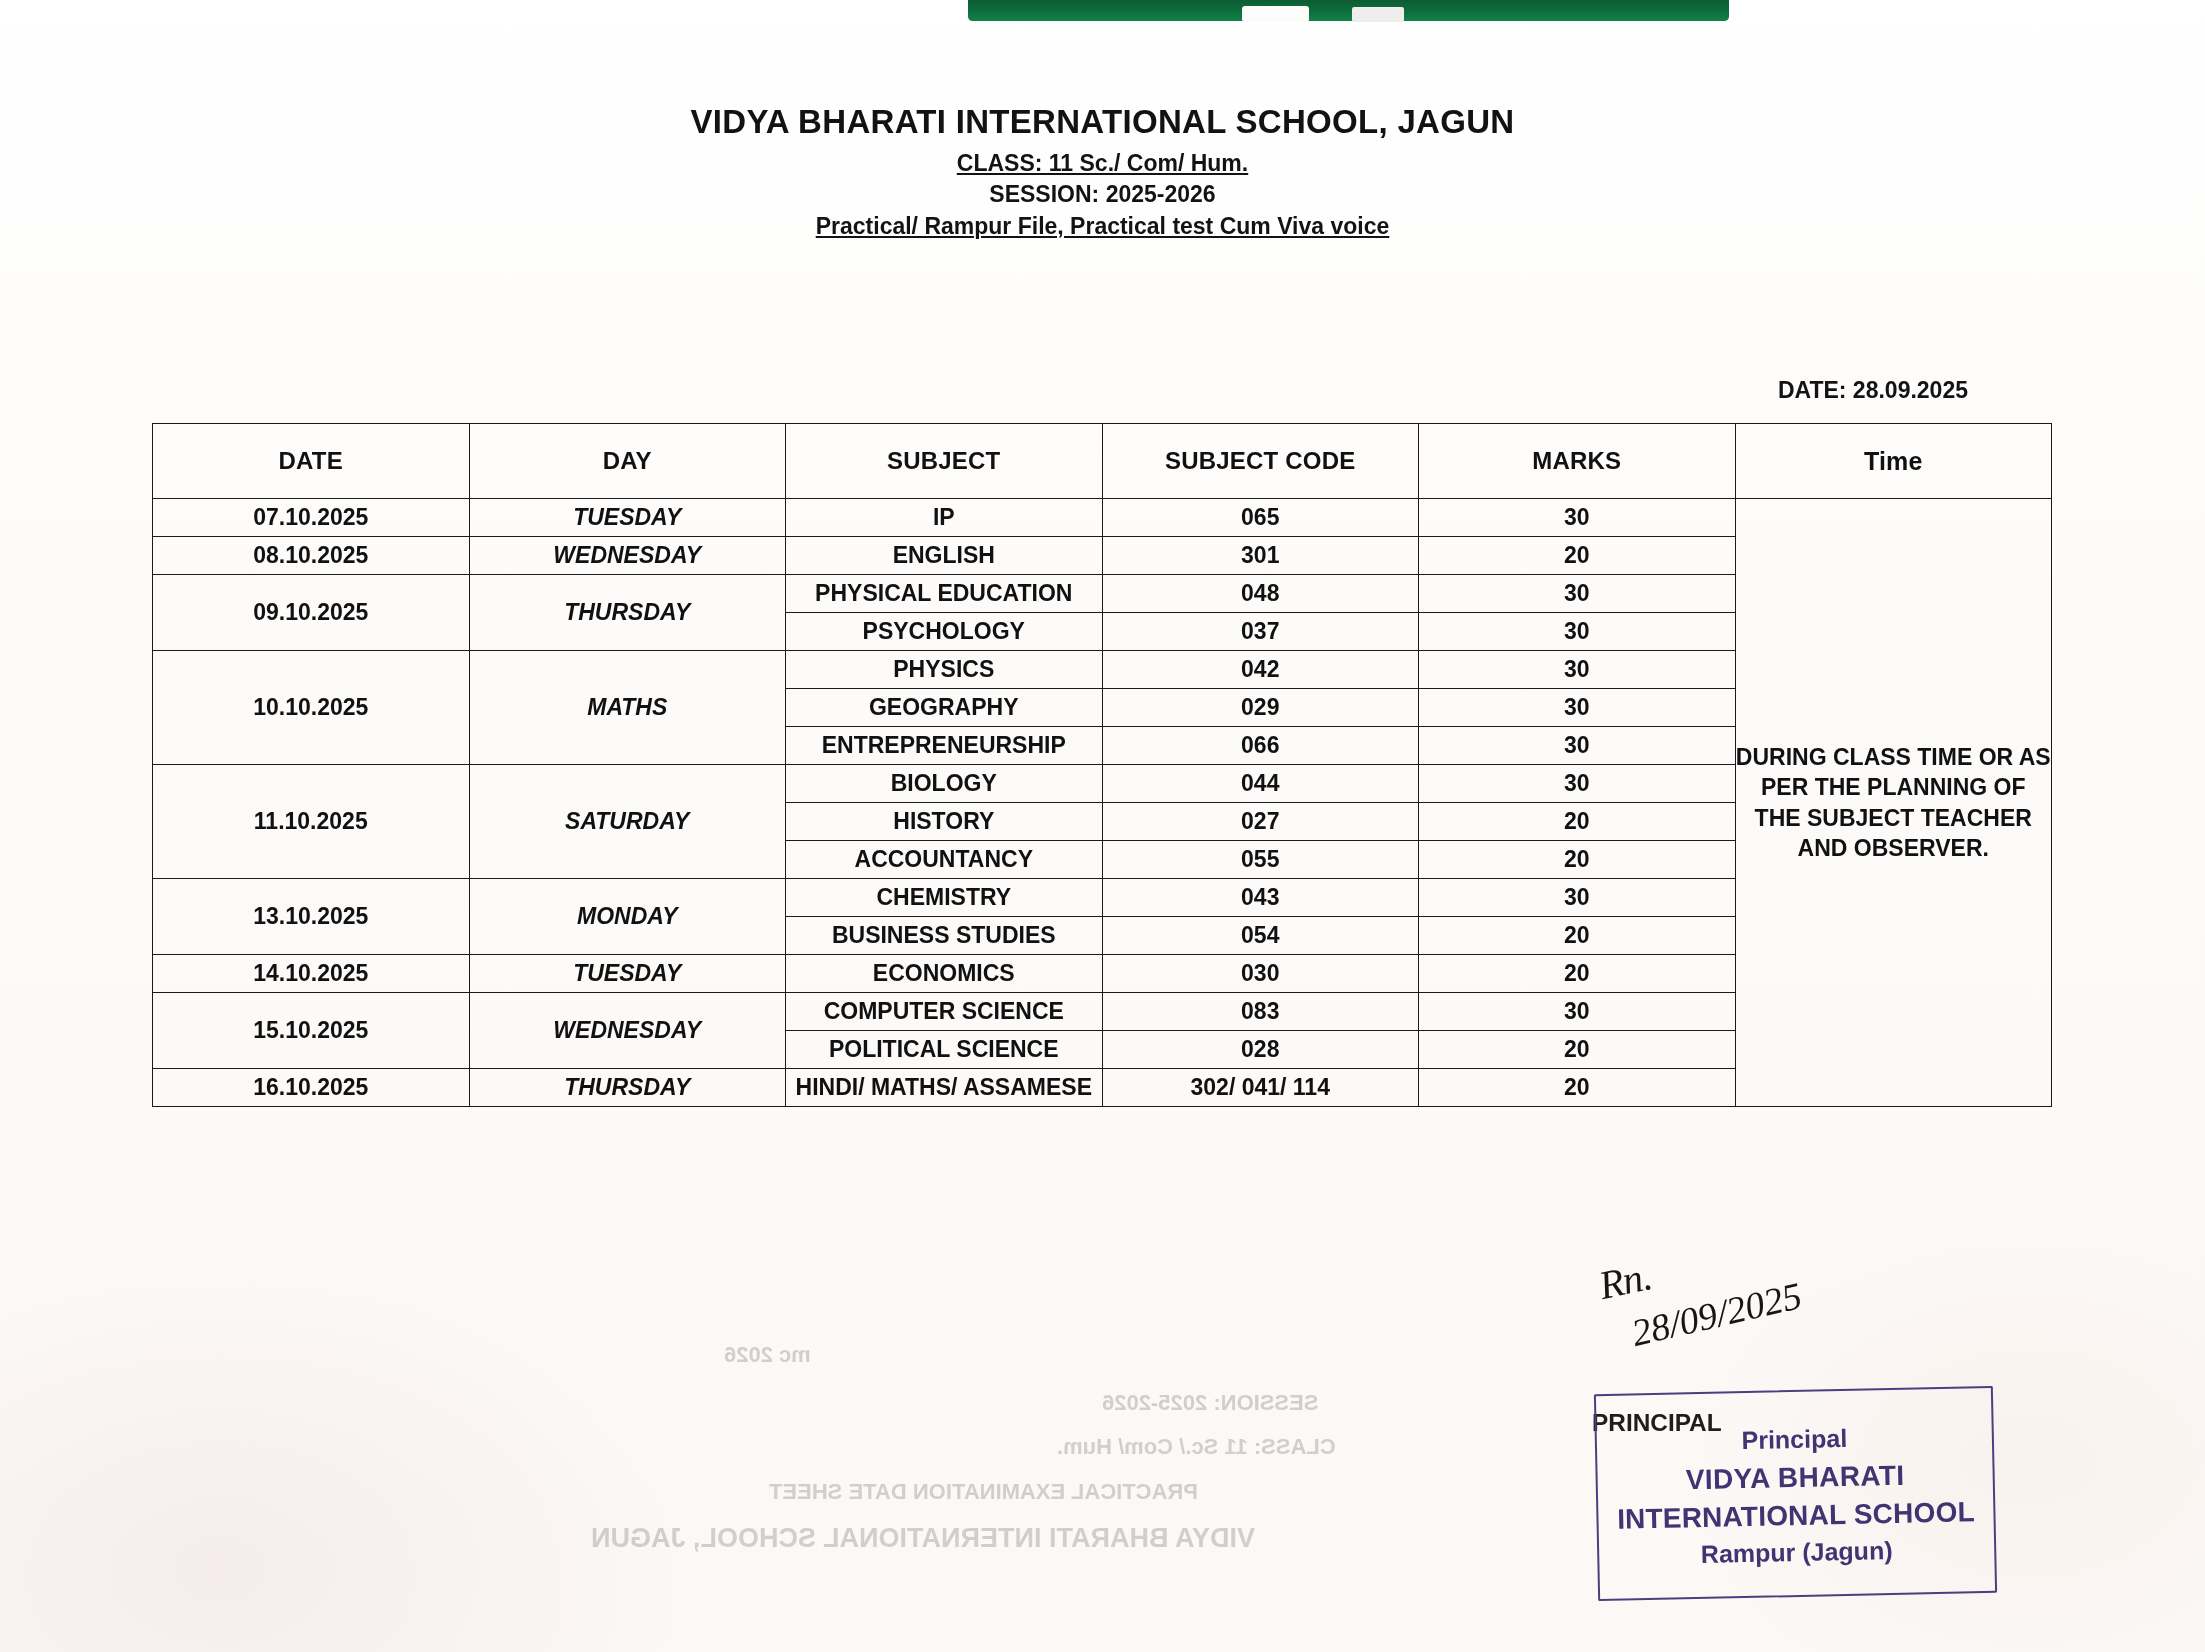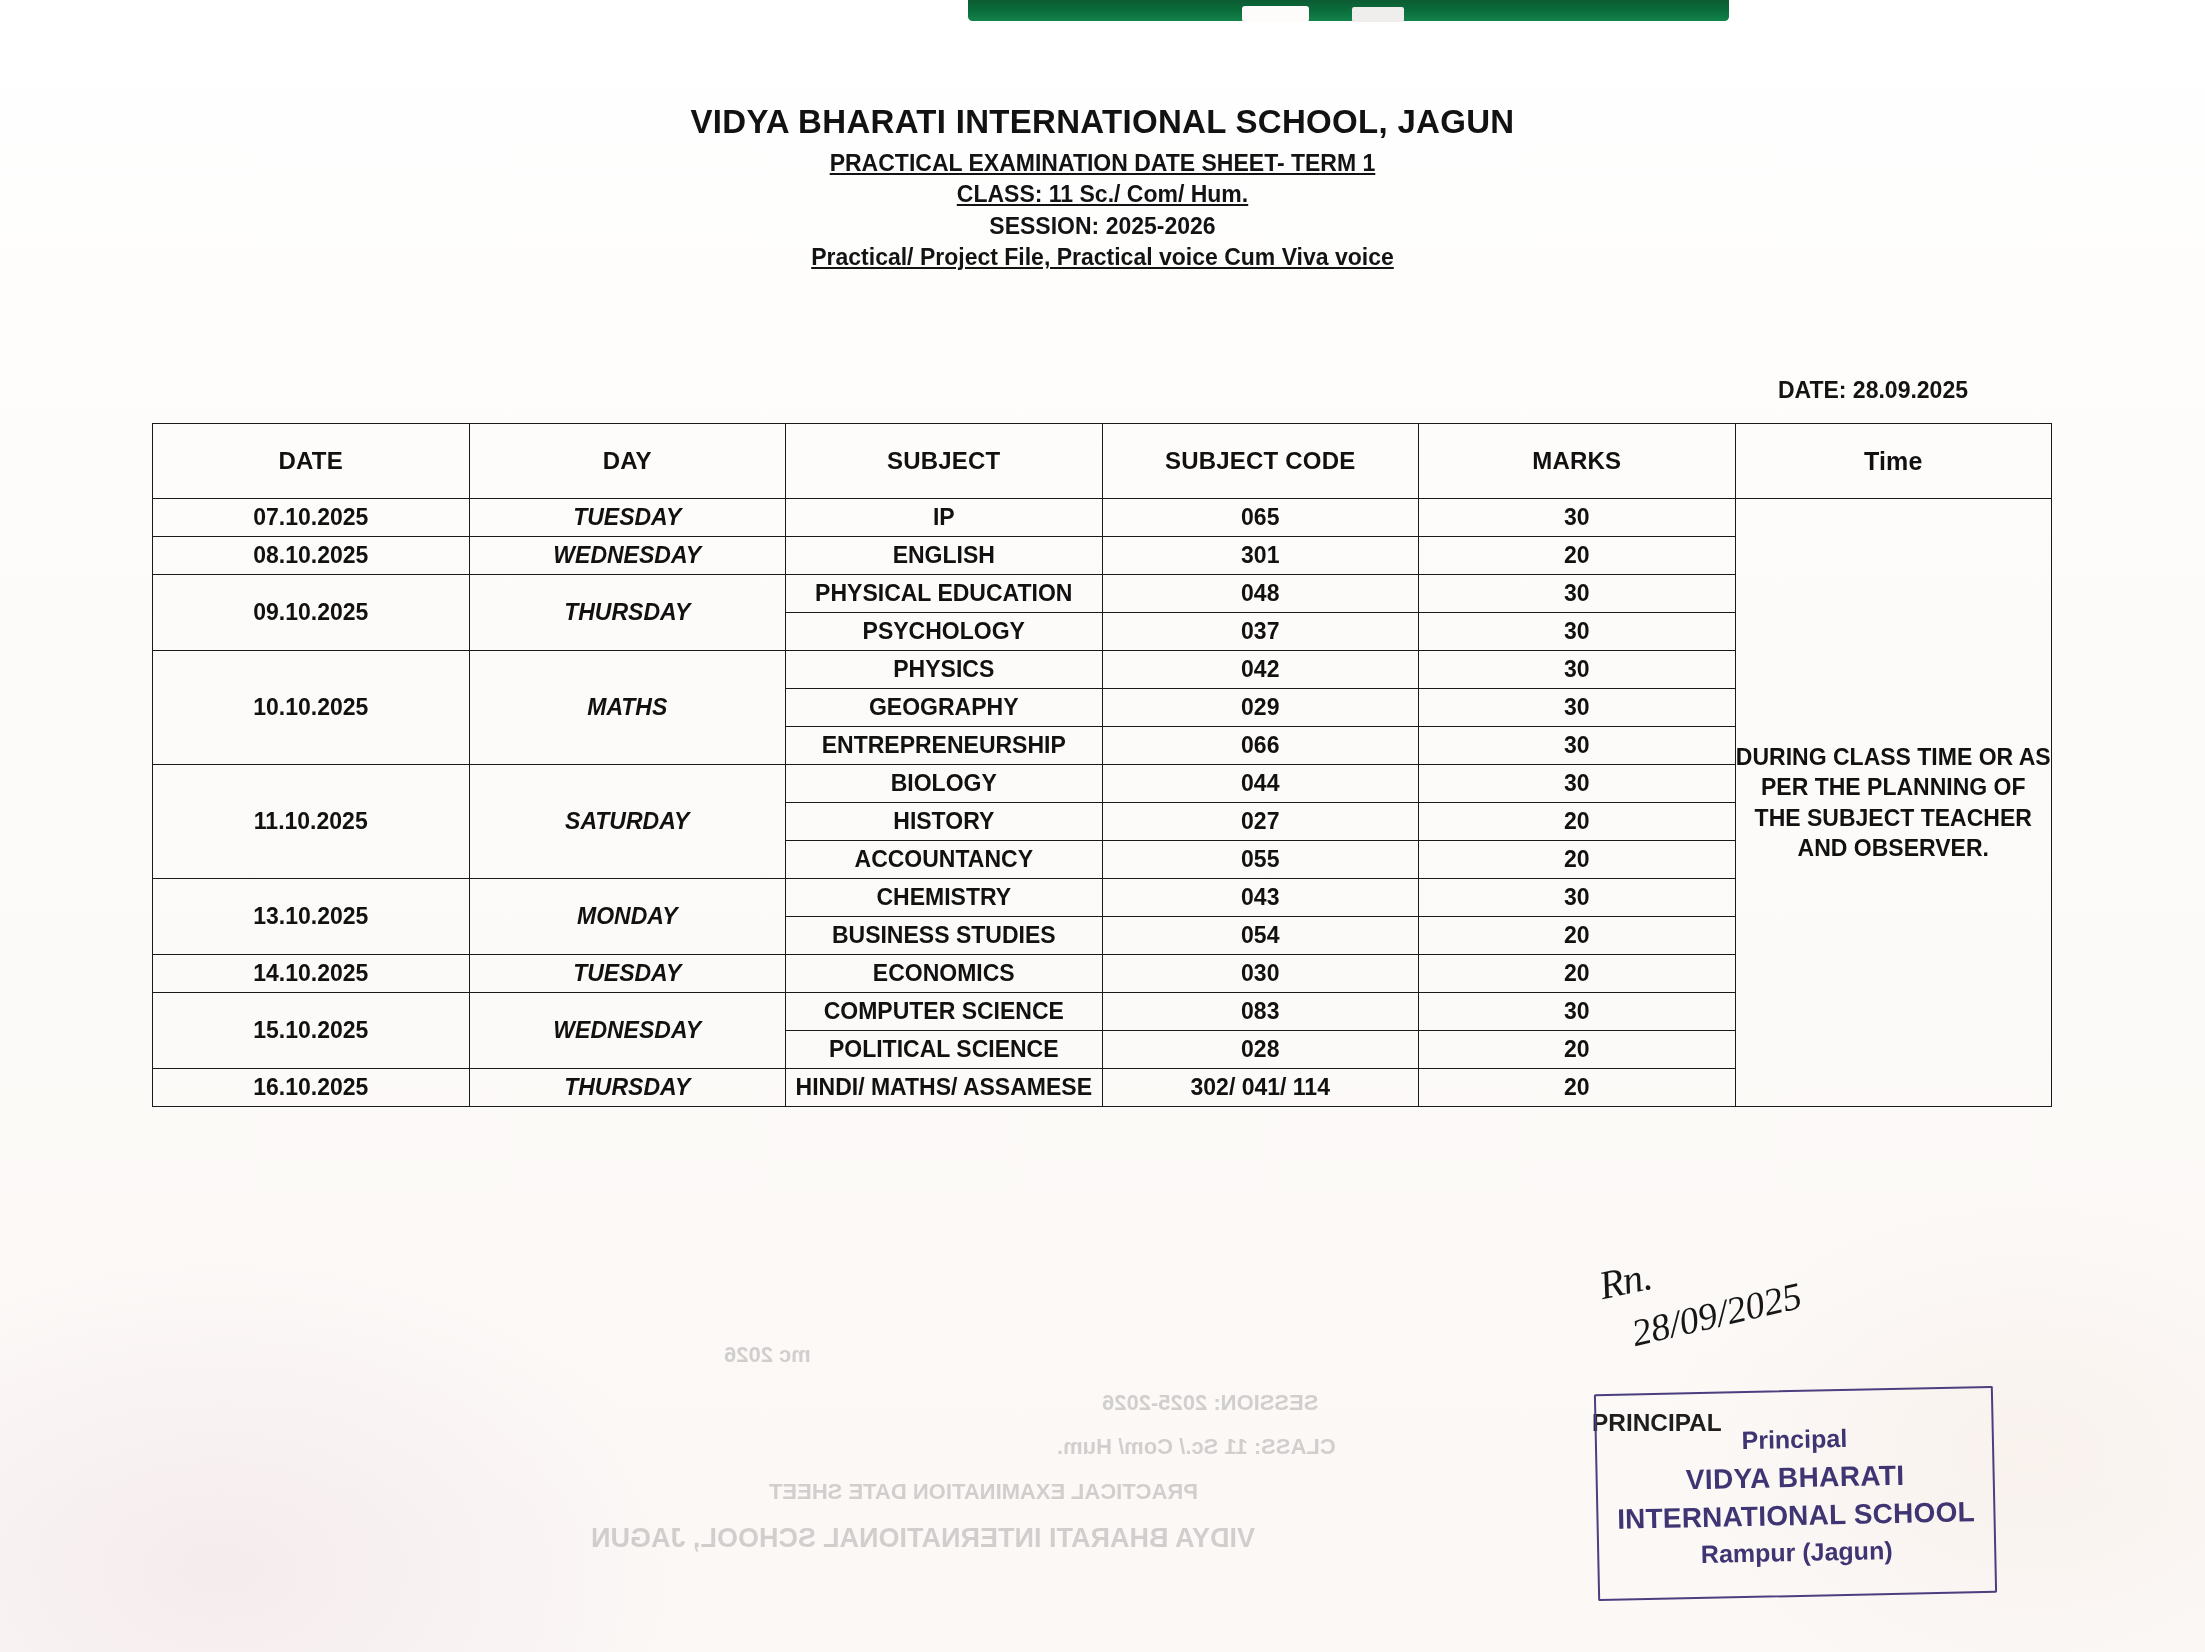--- a/index.html
+++ b/index.html
@@ -225,24 +225,23 @@
 
 <div class="green-strip">
   <div class="notch"></div>
   <div class="notch2"></div>
 </div>
 
 <div class="sheet">
 
   <div class="header-block">
     <div class="school-title">VIDYA BHARATI INTERNATIONAL SCHOOL, JAGUN</div>
-    <div class="hdr-line"><span class="u">PRACTICAL EXAMINATION DATE SHEET- TERM 1</span></div>
     <div class="hdr-line"><span class="u">CLASS: 11 Sc./ Com/ Hum.</span></div>
     <div class="hdr-line">SESSION: 2025-2026</div>
-    <div class="hdr-line"><span class="u">Practical/ Project File, Practical voice Cum Viva voice</span></div>
+    <div class="hdr-line"><span class="u">Practical/ Rampur File, Practical test Cum Viva voice</span></div>
   </div>
 
   <div class="date-line">DATE: 28.09.2025</div>
 
   <table class="ds">
     <thead>
       <tr>
         <th>DATE</th>
         <th>DAY</th>
         <th>SUBJECT</th>

